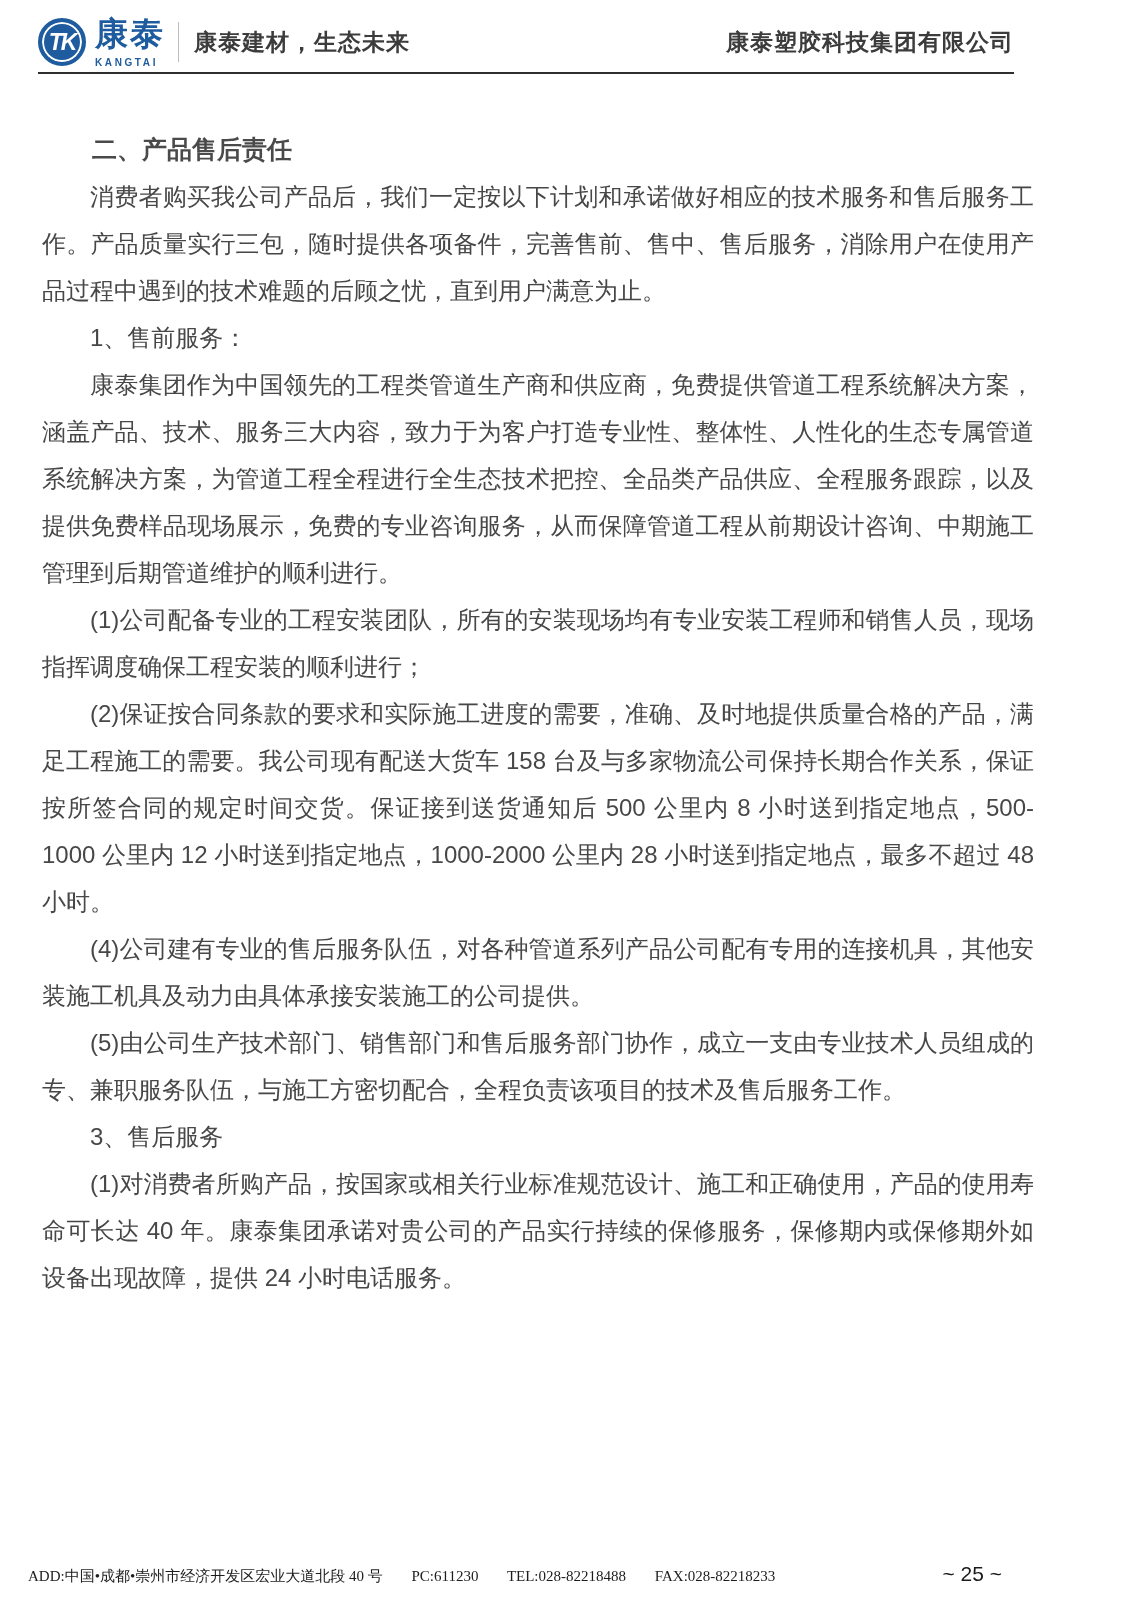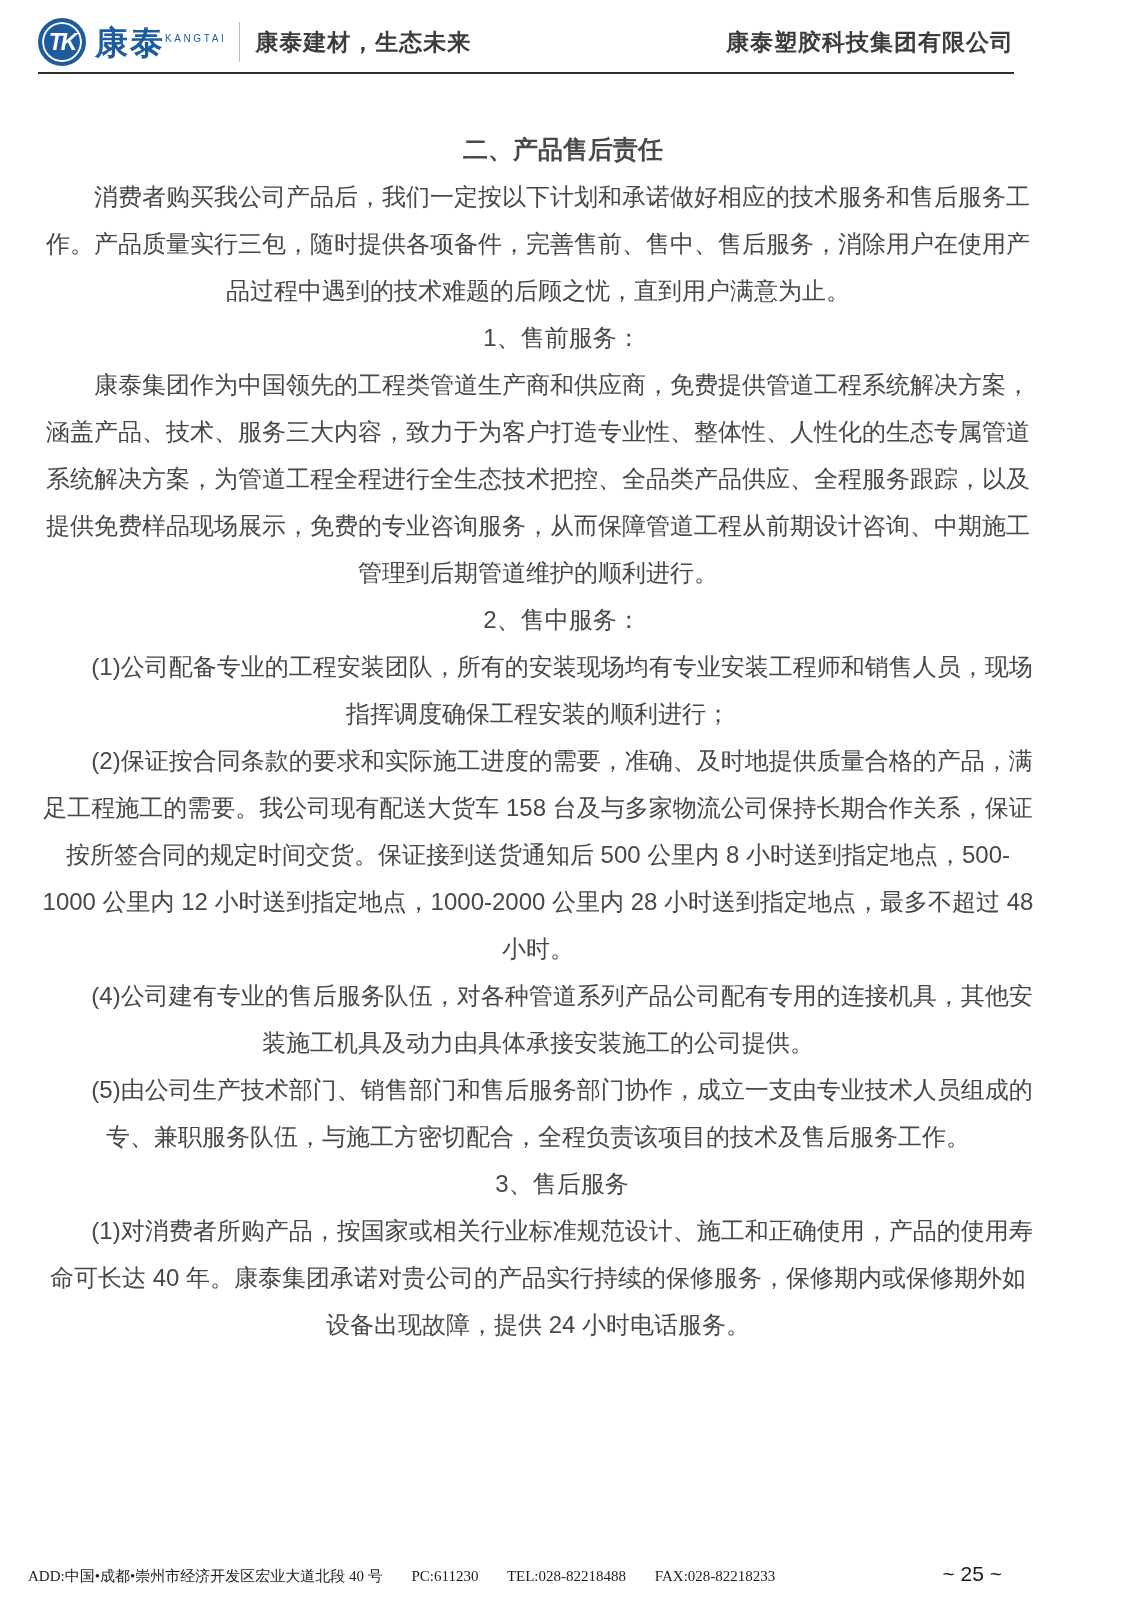--- a/index.html
+++ b/index.html
@@ -25,35 +25,35 @@
     width: 48px; height: 48px;
     border-radius: 50%;
     background: #1e5c9f;
     border: 4px solid #1e5c9f;
     box-shadow: inset 0 0 0 2px #ffffff;
     color: #ffffff;
     display: flex; align-items: center; justify-content: center;
     font-style: italic; font-weight: bold; font-size: 23px;
     letter-spacing: -2px;
   }
-  .logo-text { margin-left: 9px; display: flex; line-height: 1; }
+  .logo-text { margin-left: 9px; display: flex; flex-direction: column; line-height: 1; }
   .logo-cn { color: #1e5c9f; font-weight: bold; font-size: 33px; letter-spacing: 2px; }
-  .logo-en { color: #1e5c9f; font-weight: normal; font-size: 10px; letter-spacing: 2.6px; margin-top: 8px; text-align: right; }
+  .logo-en { color: #1e5c9f; font-weight: bold; font-size: 10px; letter-spacing: 2.6px; margin-top: 8px; }
   .header-divider { width: 1px; height: 40px; background: #b9bcc0; margin: 0 15px 0 13px; }
   .slogan { font-size: 23px; font-weight: bold; color: #3c3c3c; letter-spacing: 1px; white-space: nowrap; }
   .company { margin-left: auto; font-size: 23px; font-weight: bold; color: #3c3c3c; letter-spacing: 1px; white-space: nowrap; }
 
   
   .content {
     padding: 52px 46px 0 42px;
     color: #474747;
     font-size: 24px;
     line-height: 47px;
   }
-  .content p { margin: 0; text-align: center; }
+  .content p { margin: 0; }
   .doc-title {
     font-weight: bold;
     color: #4a4a4a;
     text-indent: 2em;
     font-size: 25px;
   }
   .para, .sub {
     text-indent: 2em;
     text-align: justify;
   }
@@ -95,21 +95,20 @@
     <div class="header-divider"></div>
     <div class="slogan">康泰建材，生态未来</div>
     <div class="company">康泰塑胶科技集团有限公司</div>
   </div>
 
   <div class="content">
     <p class="doc-title">二、产品售后责任</p>
     <p class="para">消费者购买我公司产品后，我们一定按以下计划和承诺做好相应的技术服务和售后服务工作。产品质量实行三包，随时提供各项备件，完善售前、售中、售后服务，消除用户在使用产品过程中遇到的技术难题的后顾之忧，直到用户满意为止。</p>
     <p class="sub">1、售前服务：</p>
     <p class="para">康泰集团作为中国领先的工程类管道生产商和供应商，免费提供管道工程系统解决方案，涵盖产品、技术、服务三大内容，致力于为客户打造专业性、整体性、人性化的生态专属管道系统解决方案，为管道工程全程进行全生态技术把控、全品类产品供应、全程服务跟踪，以及提供免费样品现场展示，免费的专业咨询服务，从而保障管道工程从前期设计咨询、中期施工管理到后期管道维护的顺利进行。</p>
-    <p class="sub">2、售中服务：</p>
     <p class="para">(1)公司配备专业的工程安装团队，所有的安装现场均有专业安装工程师和销售人员，现场指挥调度确保工程安装的顺利进行；</p>
     <p class="para">(2)保证按合同条款的要求和实际施工进度的需要，准确、及时地提供质量合格的产品，满足工程施工的需要。我公司现有配送大货车 158 台及与多家物流公司保持长期合作关系，保证按所签合同的规定时间交货。保证接到送货通知后 500 公里内 8 小时送到指定地点，500-1000 公里内 12 小时送到指定地点，1000-2000 公里内 28 小时送到指定地点，最多不超过 48 小时。</p>
     <p class="para">(4)公司建有专业的售后服务队伍，对各种管道系列产品公司配有专用的连接机具，其他安装施工机具及动力由具体承接安装施工的公司提供。</p>
     <p class="para">(5)由公司生产技术部门、销售部门和售后服务部门协作，成立一支由专业技术人员组成的专、兼职服务队伍，与施工方密切配合，全程负责该项目的技术及售后服务工作。</p>
     <p class="sub">3、售后服务</p>
     <p class="para">(1)对消费者所购产品，按国家或相关行业标准规范设计、施工和正确使用，产品的使用寿命可长达 40 年。康泰集团承诺对贵公司的产品实行持续的保修服务，保修期内或保修期外如设备出现故障，提供 24 小时电话服务。</p>
   </div>
 
   <div class="footer">
     <div class="footer-left">

